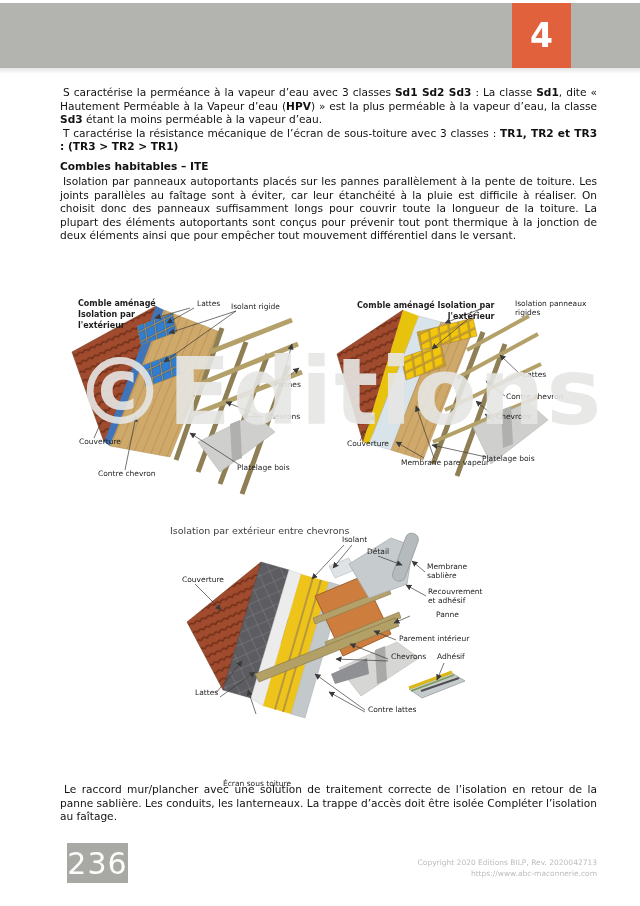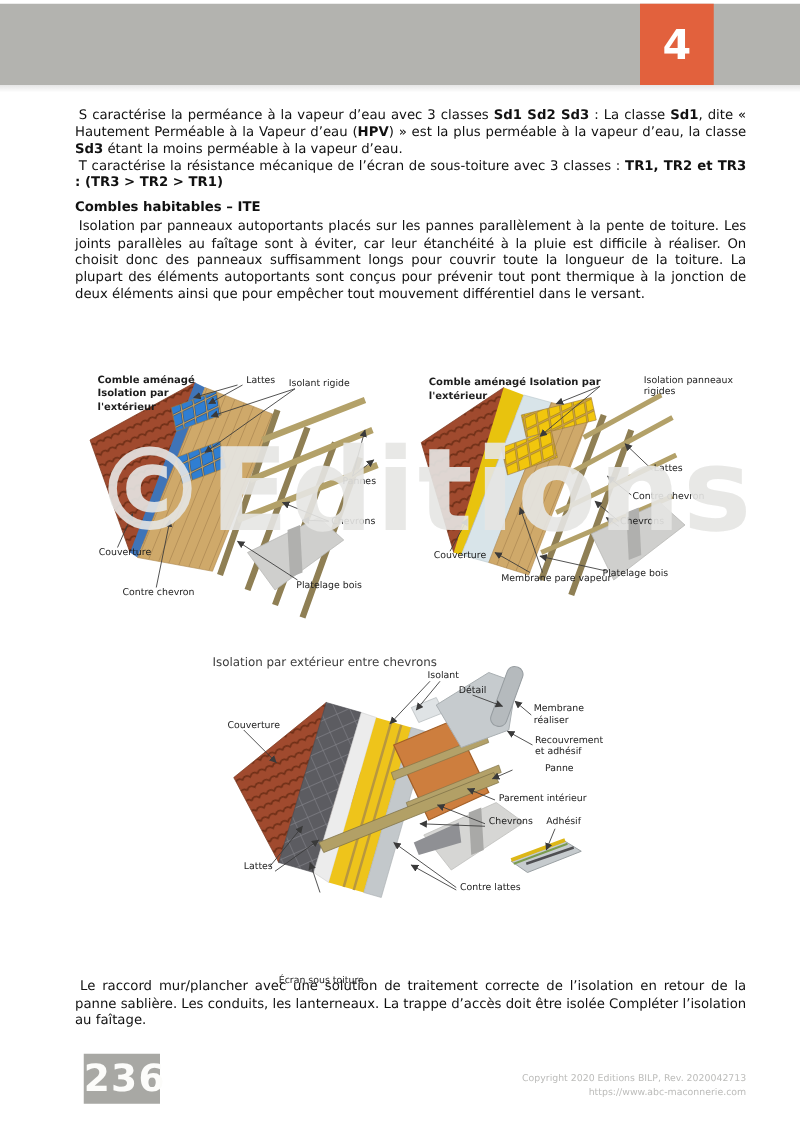--- a/index.html
+++ b/index.html
@@ -30,21 +30,21 @@
   .fig svg{position:absolute;left:0;top:0;}
   .dl{position:absolute;font-size:7.5px;line-height:9px;color:#1d1d1d;white-space:pre-line;z-index:3;}
   .dtitle{font-size:8px;font-weight:600;line-height:11px;}
   .btitle{font-size:9.5px;color:#3c3c3c;font-weight:400;}
   .wm{position:absolute;font-weight:bold;color:#e6e6e4;opacity:0.9;line-height:1;
       letter-spacing:2px;z-index:6;pointer-events:none;}
   .wm1{left:74px;top:62px;font-size:92px;}
   .wm2{left:70px;top:146px;font-size:96px;}
   
   .pagenum-box{position:absolute;left:67px;top:843px;width:61px;height:40px;background:#a8a8a4;
-      display:flex;align-items:center;justify-content:flex-start;font-weight:bold;}
+      display:flex;align-items:center;justify-content:center;}
   .pagenum-box span{font-size:30px;color:#fcfcfa;letter-spacing:1px;}
   .copyright{position:absolute;right:43px;top:857px;text-align:right;font-size:7.5px;
       line-height:11px;color:#bcbcba;}
 </style>
 </head>
 <body>
 
 <div class="page">
 
   <div class="band"></div>
@@ -151,21 +151,21 @@
           <path d="M189,84 L167,63" marker-end="url(#mkB)"></path>
           <path d="M172,104 L153,89" marker-end="url(#mkB)"></path>
           <path d="M162,125 L143,109" marker-end="url(#mkB)"></path>
           <path d="M162,129 L152,122" marker-end="url(#mkB)"></path>
           <path d="M27,149 L41,123" marker-end="url(#mkB)"></path>
           <path d="M91,166 L63,150" marker-end="url(#mkB)"></path>
           <path d="M101,166 L83,114" marker-end="url(#mkB)"></path>
           <path d="M153,165 L99,153" marker-end="url(#mkB)"></path>
         </g>
       </svg>
-      <span class="dl dtitle" style="left:10px;top:8px;">Comble aménagé Isolation par
+      <span class="dl dtitle" style="left:24px;top:8px;text-align:right;">Comble aménagé Isolation par
 l'extérieur</span>
       <span class="dl" style="left:150px;top:7px;padding-left:32px;">Isolation panneaux rigides</span>
       <span class="dl" style="left:190px;top:78px;">Lattes</span>
       <span class="dl" style="left:173px;top:100px;">Contre chevron</span>
       <span class="dl" style="left:163px;top:120px;">Chevrons</span>
       <span class="dl" style="left:14px;top:147px;">Couverture</span>
       <span class="dl" style="left:68px;top:166px;">Membrane pare vapeur</span>
       <span class="dl" style="left:149px;top:162px;">Platelage bois</span>
     </div>
 
@@ -220,21 +220,21 @@
           <path d="M93,192 L85,168" marker-end="url(#mkC)"></path>
           <path d="M202,188 L152,152" marker-end="url(#mkC)"></path>
           <path d="M202,190 L166,170" marker-end="url(#mkC)"></path>
           <path d="M32,62 L58,88" marker-end="url(#mkC)"></path>
         </g>
       </svg>
       <span class="dl btitle" style="left:7px;top:4px;">Isolation par extérieur entre chevrons</span>
       <span class="dl" style="left:179px;top:13px;">Isolant</span>
       <span class="dl" style="left:204px;top:25px;">Détail</span>
       <span class="dl" style="left:264px;top:40px;">Membrane
-réaliser</span>
+sablière</span>
       <span class="dl" style="left:265px;top:65px;">Recouvrement
 et adhésif</span>
       <span class="dl" style="left:250px;top:88px;padding-left:23px;">Panne</span>
       <span class="dl" style="left:236px;top:112px;">Parement intérieur</span>
       <span class="dl" style="left:19px;top:53px;">Couverture</span>
       <span class="dl" style="left:228px;top:130px;">Chevrons</span>
       <span class="dl" style="left:274px;top:130px;">Adhésif</span>
       <span class="dl" style="left:32px;top:166px;">Lattes</span>
       <span class="dl" style="left:60px;top:209px;margin-top:48px;">Écran sous toiture</span>
       <span class="dl" style="left:205px;top:183px;">Contre lattes</span>

